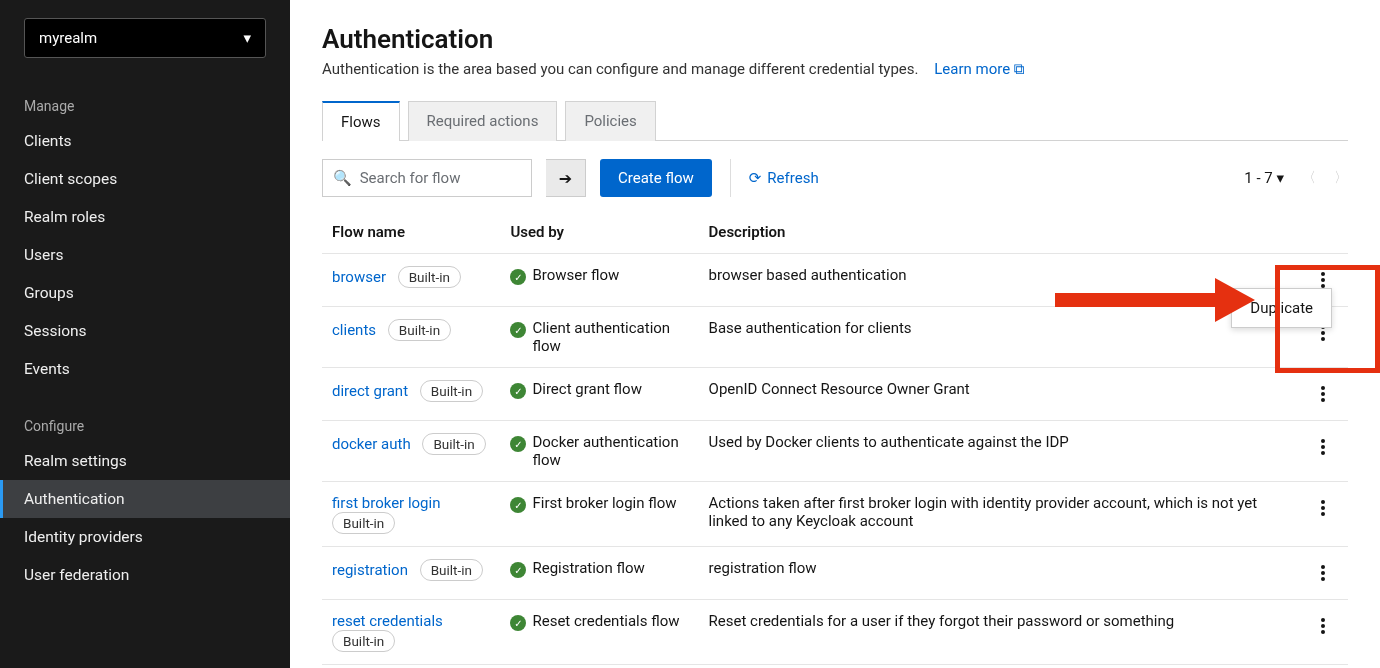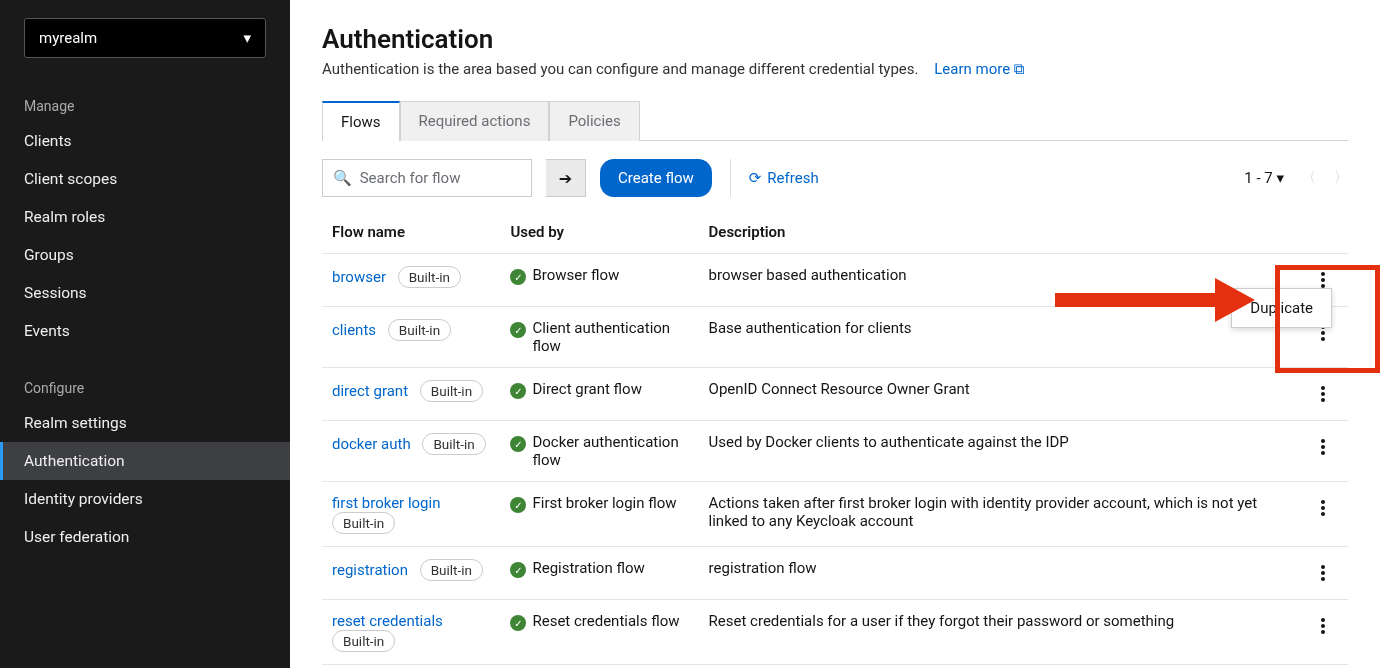--- a/index.html
+++ b/index.html
@@ -7,26 +7,26 @@
 .sidebar{width:290px;background:#1a1a1a;color:#fff;flex-shrink:0;display:flex;flex-direction:column;padding-top:18px}
 .realm-select{margin:0 24px 24px;border:1px solid #555;background:#000;padding:10px 14px;border-radius:3px;display:flex;justify-content:space-between;align-items:center;cursor:pointer;font-size:15px}
 .sec-header{font-size:14px;color:#aaa;padding:8px 24px;margin-top:8px}
 .nav-item{padding:10px 24px;font-size:15.5px;cursor:pointer;color:#eee}
 .nav-item.active{background:#3d3f42;border-left:3px solid #2b9af3;padding-left:21px}
 .main{flex:1;padding:24px 32px 0 32px;overflow:auto}
 h1{font-size:26px;font-weight:600;margin-bottom:6px}
 .subtitle{font-size:15px;color:#333;margin-bottom:22px}
 .learn-more{color:#06c;text-decoration:none;margin-left:12px}
 .tabs{display:flex;border-bottom:1px solid #d2d2d2;margin-bottom:18px}
-.tab{padding:10px 18px;background:#f0f0f0;border:1px solid #d2d2d2;border-bottom:none;margin-right:0;cursor:pointer;font-size:15px;color:#6a6e73;position:relative;top:1px}
+.tab{padding:10px 18px;background:#f0f0f0;border:1px solid #d2d2d2;border-bottom:none;margin-right:8px;cursor:pointer;font-size:15px;color:#6a6e73;position:relative;top:1px}
 .tab.active{background:#fff;color:#151515;border-top:2px solid #06c}
 .toolbar{display:flex;align-items:center;gap:14px;margin-bottom:14px}
 .search-box{display:flex;align-items:center;border:1px solid #ccc;height:38px;width:210px;padding:0 10px;font-size:15px;color:#6a6e73}
 .search-arrow{height:38px;width:40px;background:#eaeaea;border:1px solid #ccc;border-left:none;display:flex;align-items:center;justify-content:center;cursor:pointer}
-.btn-primary{background:#06c;color:#fff;border:none;height:38px;padding:0 18px;font-size:15px;border-radius:14px;cursor:pointer}
+.btn-primary{background:#06c;color:#fff;border:none;height:38px;padding:0 18px;font-size:15px;border-radius:3px;cursor:pointer}
 .divider{width:1px;height:38px;background:#ddd;margin:0 4px}
 .refresh{color:#06c;font-size:15px;cursor:pointer;display:flex;align-items:center;gap:6px}
 .pager{margin-left:auto;display:flex;align-items:center;gap:18px;font-size:15px}
 .pager-btn{color:#ccc;cursor:pointer;font-size:14px}
 .table{width:100%;border-collapse:collapse}
 .table th{text-align:left;padding:12px 10px;font-size:15px;font-weight:600;border-bottom:1px solid #e5e5e5}
 .table td{padding:12px 10px;font-size:15px;border-bottom:1px solid #e5e5e5;vertical-align:top}
 .flow-link{color:#06c;text-decoration:none;margin-right:8px}
 .badge{display:inline-block;border:1px solid #ccc;border-radius:14px;padding:2px 10px;font-size:13.5px;background:#fff;color:#333}
 .used-by{display:flex;align-items:flex-start;gap:6px}
@@ -46,20 +46,21 @@
 <div class="sidebar">
   <div class="realm-select">
     <span>myrealm</span>
     <span>▾</span>
   </div>
   <div class="sec-header">Manage</div>
   <div id="nav-manage">
       <div class="nav-item">Clients</div>
       <div class="nav-item">Client scopes</div>
       <div class="nav-item">Realm roles</div>
+      <div class="nav-item">Users</div>
       <div class="nav-item">Groups</div>
       <div class="nav-item">Sessions</div>
       <div class="nav-item">Events</div>
     </div>
   <div class="sec-header" style="margin-top:22px">Configure</div>
   <div id="nav-configure">
       <div class="nav-item">Realm settings</div>
       <div class="nav-item active">Authentication</div>
       <div class="nav-item">Identity providers</div>
       <div class="nav-item">User federation</div>

